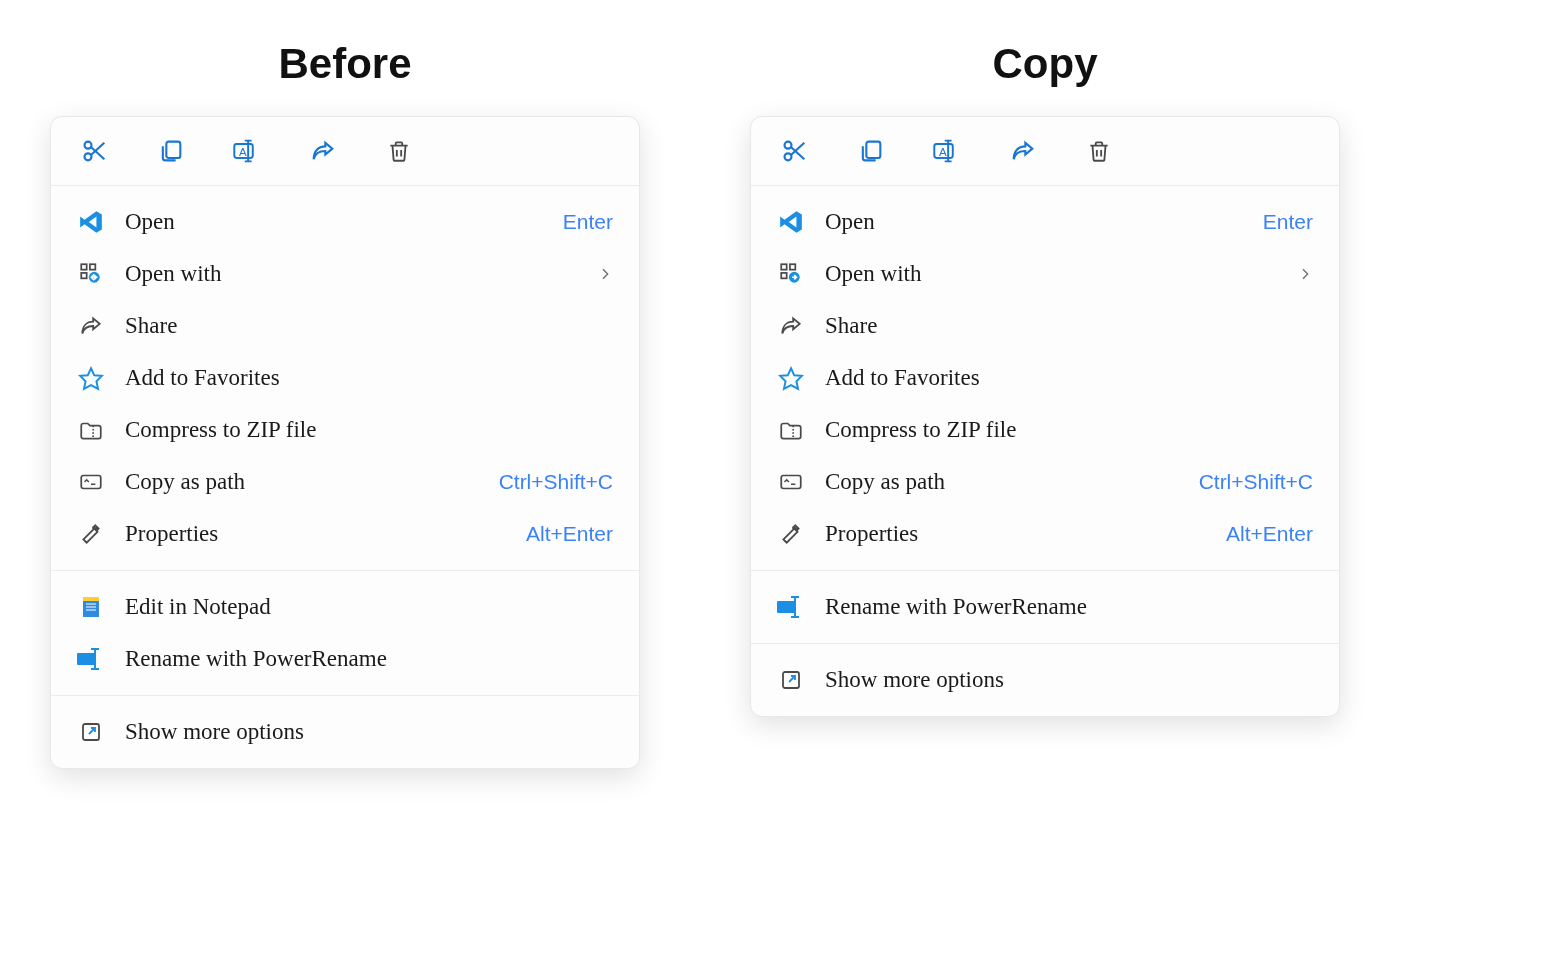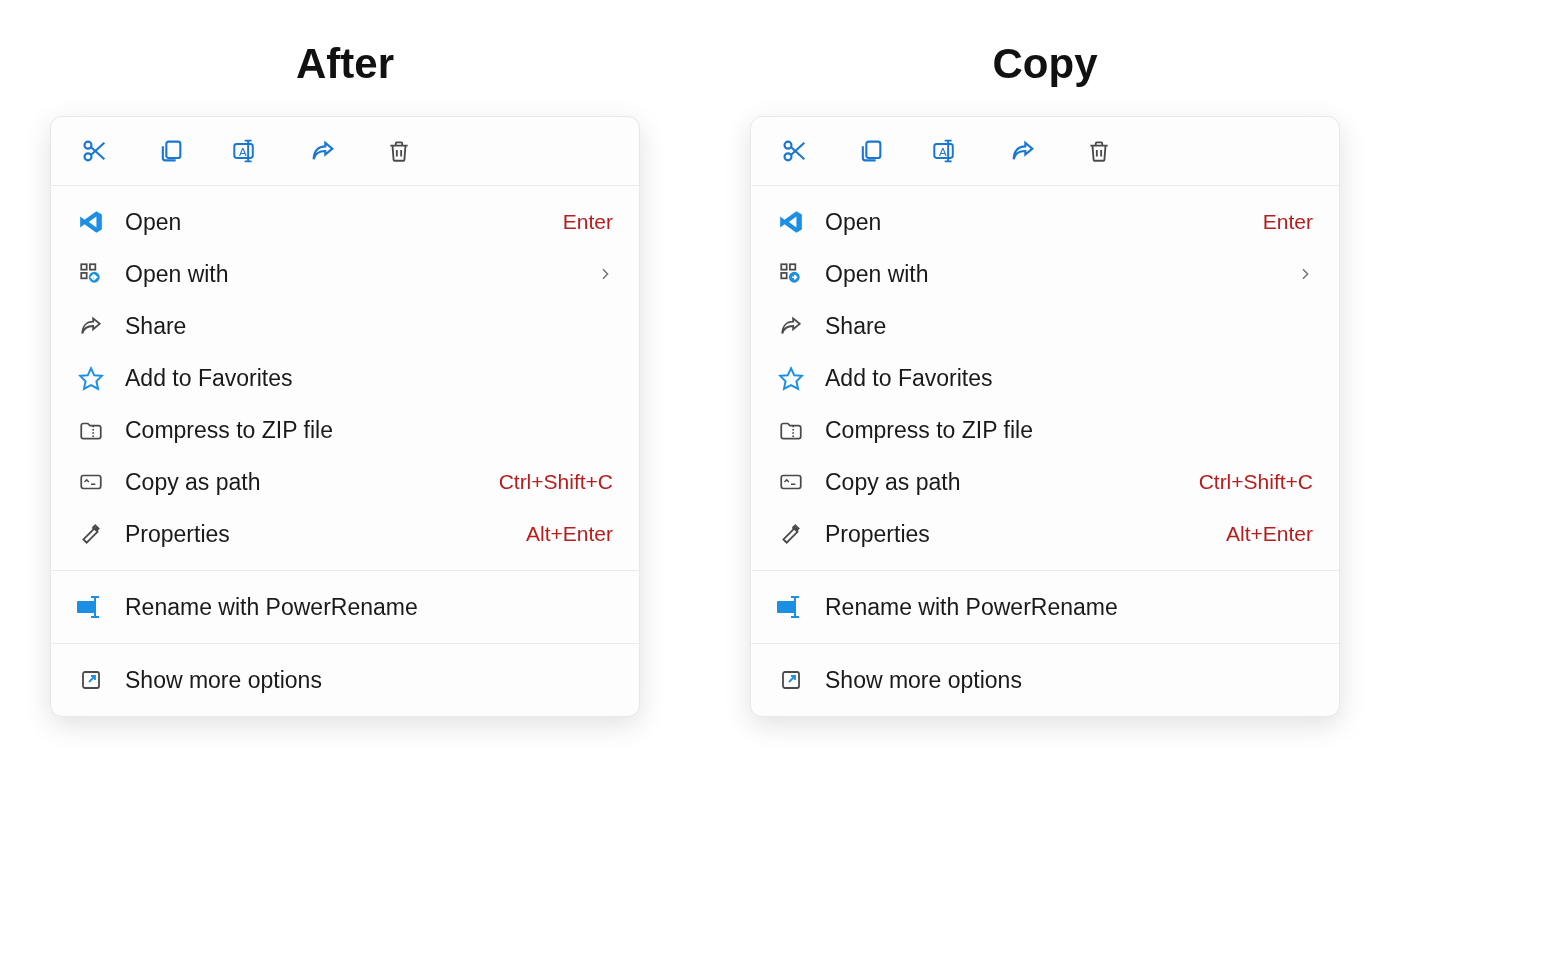--- a/index.html
+++ b/index.html
@@ -64,35 +64,35 @@
   }
   .ic {
     width: 28px;
     height: 28px;
     margin-right: 20px;
     flex-shrink: 0;
     display: flex;
     align-items: center;
     justify-content: center;
   }
-  .label { flex: 1; }
+  .label { flex: 1; font-family: Liberation Serif, serif; }
   .shortcut {
-    color: #b91c1c;
+    color: #3b82f6;
     font-size: 21px;
   }
   .chev {
     color: #6d6d6d;
   }
   svg { display: block; }
 </style>
 </head>
 <body>
 
 <div class="col">
-  <div class="heading">After</div>
+  <div class="heading">Before</div>
   <div class="menu">
 
     <div class="toolbar">
       <div class="tbtn">
         <svg width="28" height="28" viewBox="0 0 24 24" fill="none" stroke="#1976d2" stroke-width="1.8">
             <circle cx="6" cy="7" r="3"></circle>
             <circle cx="6" cy="17" r="3"></circle>
             <line x1="8.5" y1="8.5" x2="20" y2="19"></line>
             <line x1="8.5" y1="15.5" x2="20" y2="5"></line>
           </svg>
@@ -198,20 +198,32 @@
         <span class="label">Properties</span>
         <span class="shortcut">Alt+Enter</span>
       </div>
     </div>
 
     <div class="sep"></div>
 
     <div class="section">
       <div class="item">
         <span class="ic">
+          <svg width="24" height="26" viewBox="0 0 24 24">
+              <rect x="4" y="4" width="16" height="18" fill="#2f8ae0"></rect>
+              <rect x="4" y="2" width="16" height="4" fill="#ffcc33"></rect>
+              <line x1="7" y1="9" x2="17" y2="9" stroke="#fff" stroke-width="1"></line>
+              <line x1="7" y1="12" x2="17" y2="12" stroke="#fff" stroke-width="1"></line>
+              <line x1="7" y1="15" x2="17" y2="15" stroke="#fff" stroke-width="1"></line>
+            </svg>
+        </span>
+        <span class="label">Edit in Notepad</span>
+      </div>
+      <div class="item">
+        <span class="ic">
           <svg width="28" height="24" viewBox="0 0 28 20">
               <rect x="0" y="4" width="18" height="12" rx="1" fill="#1a8fe3"></rect>
               <line x1="18" y1="0" x2="18" y2="20" stroke="#1a8fe3" stroke-width="2"></line>
               <line x1="14" y1="0" x2="22" y2="0" stroke="#1a8fe3" stroke-width="2"></line>
               <line x1="14" y1="20" x2="22" y2="20" stroke="#1a8fe3" stroke-width="2"></line>
             </svg>
         </span>
         <span class="label">Rename with PowerRename</span>
       </div>
     </div>

